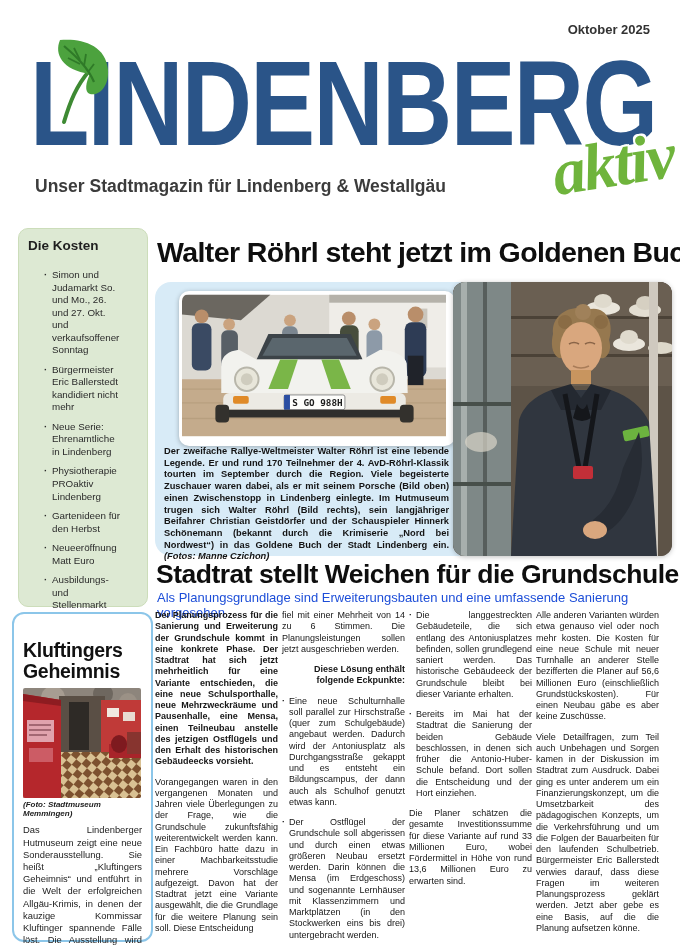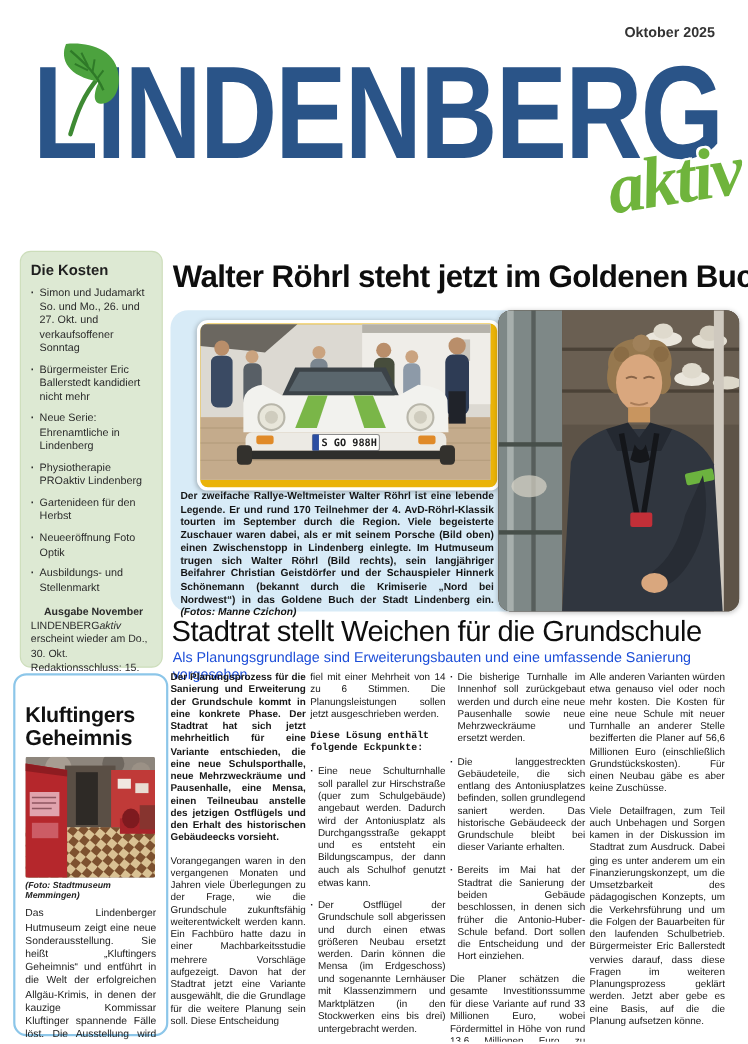--- a/index.html
+++ b/index.html
@@ -15,83 +15,84 @@
   .aktiv{position:absolute;right:6px;top:126px;font-family:"Liberation Serif",serif;
     font-style:italic;font-weight:bold;font-size:66px;color:#6fb43c;letter-spacing:-2px;
     transform:rotate(-9deg);
     text-shadow:-2px 0 #fff,2px 0 #fff,0 -2px #fff,0 2px #fff,-2px -2px #fff,2px 2px #fff,-2px 2px #fff,2px -2px #fff;}
   .tagline{position:absolute;left:35px;top:176px;font-size:17.5px;font-weight:bold;color:#3c3c3c;}
 
   
   .themen-box{position:absolute;left:18px;top:228px;width:130px;height:379px;box-sizing:border-box;
     background:#dde9d3;border:1px solid #ccddba;border-radius:10px;padding:9px 9px 6px 9px;}
   .themen-title{font-size:13.5px;font-weight:bold;color:#1f1f1f;margin:0 0 8px 0;}
-  .themen-list{list-style:none;margin:0;padding:0;}
+  .themen-list{list-style:none;margin:16px;padding:0;}
   .themen-list li{position:relative;padding-left:8px;font-size:9.8px;line-height:1.28;color:#2b2b2b;margin-bottom:7px;}
   .themen-list li::before{content:"·";position:absolute;left:0;top:0;font-weight:bold;color:#2b2b2b;}
   .ausgabe{margin-top:10px;font-size:9.6px;line-height:1.32;color:#2b2b2b;}
   .ausgabe .ausgabe-title{font-weight:bold;margin-left:12px;}
   .ausgabe i{font-style:italic;}
 
   .kluftinger-box{position:absolute;left:12px;top:612px;width:141px;height:330px;box-sizing:border-box;
     background:#fff;border:2.5px solid #8cc6e9;border-radius:12px;padding:24px 9px;}
   .kluftinger-title{font-size:19.5px;font-weight:bold;line-height:1.06;color:#111;margin:2px 0 7px 0;letter-spacing:-0.3px;}
   .kluftinger-photo{width:118px;height:110px;border-radius:2px;overflow:hidden;display:block;}
   .photo-credit{font-size:8px;font-style:italic;font-weight:bold;color:#222;margin:2px 0 6px 0;}
   .kluftinger-body{font-size:9.4px;line-height:1.3;text-align:justify;color:#1c1c1c;margin:0;hyphens:auto;}
 
   
   .headline1{position:absolute;left:157px;top:236px;width:516px;font-size:28.5px;font-weight:bold;
     color:#0e0e0e;letter-spacing:-0.6px;white-space:nowrap;}
   .photo-box{position:absolute;left:155px;top:282px;width:517px;height:274px;background:#d8ebf7;border-radius:16px;}
   .car-photo{position:absolute;left:24px;top:9px;width:270px;height:149px;border:3px solid #fff;border-radius:10px;
-    overflow:hidden;box-shadow:0 1px 5px rgba(0,0,0,.28);background:#eab308;}
+    overflow:hidden;box-shadow:0 1px 5px rgba(0,0,0,.28);background:#ffffff;}
   .roehrl-photo{position:absolute;left:298px;top:0;width:219px;height:274px;border-radius:12px;overflow:hidden;
     box-shadow:0 1px 5px rgba(0,0,0,.25);background:#584e44;}
   .car-caption{position:absolute;left:9px;top:164px;width:285px;font-size:9.3px;font-weight:bold;line-height:1.26;
     text-align:justify;color:#141414;hyphens:auto;}
   .car-caption .credit{font-style:italic;font-weight:bold;}
   svg{display:block;}
 
   
-  .headline2{position:absolute;left:156px;top:559px;width:516px;font-size:26.5px;font-weight:normal;
+  .headline2{position:absolute;left:156px;top:559px;width:516px;font-size:26.5px;font-weight:bold;
     color:#0e0e0e;letter-spacing:-0.5px;white-space:nowrap;}
   .subhead{position:absolute;left:157px;top:590px;width:516px;font-size:13px;color:#1d4ed8;}
   .columns{position:absolute;left:155px;top:610px;width:517px;height:337px;display:flex;gap:4px;overflow:hidden;}
   .col{width:123px;flex:0 0 123px;}
   .col p{font-size:9px;line-height:1.25;text-align:justify;color:#161616;margin:0 0 9px 0;hyphens:auto;}
   .col p.lead{font-weight:bold;}
-  .col p.subhead-bold{font-weight:bold;text-align:left;font-family:Liberation Mono, monospace;}
+  .col p.subhead-bold{font-weight:bold;text-align:right;}
   .col p.bullet{position:relative;padding-left:7px;}
   .col p.bullet::before{content:"·";position:absolute;left:0;top:0;font-weight:bold;}
 </style>
 </head>
 <body>
 
 <div id="page">
 
   <div class="issue-date">Oktober 2025</div>
   <div class="masthead">LINDENBERG</div>
   <svg class="leaf" viewBox="0 0 72 92">
     <path d="M14 86 C20 66 26 50 40 34" stroke="#3e8a33" stroke-width="4" fill="none" stroke-linecap="round"></path>
     <path d="M40 38 C12 34 4 18 10 4 C30 2 56 8 58 34 C59 52 48 60 40 58 C34 56 36 46 40 38 Z" fill="#4ca23e"></path>
     <path d="M14 10 C28 22 38 32 44 46" stroke="#2f7a28" stroke-width="2.2" fill="none"></path>
     <path d="M24 12 L30 24 M36 18 L34 30 M18 22 L30 28 M44 28 L38 36" stroke="#2f7a28" stroke-width="1.8" fill="none"></path>
   </svg>
   <div class="aktiv">aktiv</div>
+  <div class="tagline">Unser Stadtmagazin für Lindenberg &amp; Westallgäu</div>
 
   <div class="themen-box">
     <div class="themen-title">Die Kosten</div>
     <ul class="themen-list">
       <li>Simon und Judamarkt So. und Mo., 26. und 27. Okt. und verkaufsoffener Sonntag</li>
       <li>Bürgermeister Eric Ballerstedt kandidiert nicht mehr</li>
       <li>Neue Serie: Ehrenamtliche in Lindenberg</li>
       <li>Physiotherapie PROaktiv Lindenberg</li>
       <li>Gartenideen für den Herbst</li>
-      <li>Neueeröffnung Foto Optik</li>
+      <li>Neueeröffnung Matt Euro</li>
       <li>Ausbildungs- und Stellenmarkt</li>
     </ul>
     <div class="ausgabe">
       <div class="ausgabe-title">Ausgabe November</div>
       <div><span>LINDENBERG</span><i>aktiv</i><span> erscheint wieder am Do., 30. Okt.</span></div>
       <div>Redaktionsschluss: 15. Okt.</div>
       <div>Anzeigenschluss: 15. Okt.</div>
       <div>anzeigen@lindenberg-aktiv.de</div>
       <div>redaktion@lindenberg-aktiv.de</div>
       <div>Telefon 08381 / 8898-565</div>
@@ -245,21 +246,20 @@
       <p class="lead">Der Planungsprozess für die Sanierung und Erweiterung der Grundschule kommt in eine konkrete Phase. Der Stadtrat hat sich jetzt mehrheitlich für eine Variante entschieden, die eine neue Schulsporthalle, neue Mehrzweckräume und Pausenhalle, eine Mensa, einen Teilneubau anstelle des jetzigen Ostflügels und den Erhalt des historischen Gebäudeecks vorsieht.</p>
       <p>Vorangegangen waren in den vergangenen Monaten und Jahren viele Überlegungen zu der Frage, wie die Grundschule zukunftsfähig weiterentwickelt werden kann. Ein Fachbüro hatte dazu in einer Machbarkeitsstudie mehrere Vorschläge aufgezeigt. Davon hat der Stadtrat jetzt eine Variante ausgewählt, die die Grundlage für die weitere Planung sein soll. Diese Entscheidung</p>
     </div>
     <div class="col">
       <p>fiel mit einer Mehrheit von 14 zu 6 Stimmen. Die Planungsleistungen sollen jetzt ausgeschrieben werden.</p>
       <p class="subhead-bold">Diese Lösung enthält folgende Eckpunkte:</p>
       <p class="bullet">Eine neue Schulturnhalle soll parallel zur Hirschstraße (quer zum Schulgebäude) angebaut werden. Dadurch wird der Antoniusplatz als Durchgangsstraße gekappt und es entsteht ein Bildungscampus, der dann auch als Schulhof genutzt etwas kann.</p>
       <p class="bullet">Der Ostflügel der Grundschule soll abgerissen und durch einen etwas größeren Neubau ersetzt werden. Darin können die Mensa (im Erdgeschoss) und sogenannte Lernhäuser mit Klassenzimmern und Marktplätzen (in den Stockwerken eins bis drei) untergebracht werden.</p>
     </div>
     <div class="col">
-      <p class="bullet">Die bisherige Turnhalle im Innenhof soll zurückgebaut werden und durch eine neue Pausenhalle sowie neue Mehrzweckräume und ersetzt werden.</p>
       <p class="bullet">Die langgestreckten Gebäudeteile, die sich entlang des Antoniusplatzes befinden, sollen grundlegend saniert werden. Das historische Gebäudeeck der Grundschule bleibt bei dieser Variante erhalten.</p>
       <p class="bullet">Bereits im Mai hat der Stadtrat die Sanierung der beiden Gebäude beschlossen, in denen sich früher die Antonio-Huber-Schule befand. Dort sollen die Entscheidung und der Hort einziehen.</p>
       <p>Die Planer schätzen die gesamte Investitionssumme für diese Variante auf rund 33 Millionen Euro, wobei Fördermittel in Höhe von rund 13,6 Millionen Euro zu erwarten sind.</p>
     </div>
     <div class="col">
       <p>Alle anderen Varianten würden etwa genauso viel oder noch mehr kosten. Die Kosten für eine neue Schule mit neuer Turnhalle an anderer Stelle bezifferten die Planer auf 56,6 Millionen Euro (einschließlich Grundstückskosten). Für einen Neubau gäbe es aber keine Zuschüsse.</p>
       <p>Viele Detailfragen, zum Teil auch Unbehagen und Sorgen kamen in der Diskussion im Stadtrat zum Ausdruck. Dabei ging es unter anderem um ein Finanzierungskonzept, um die Umsetzbarkeit des pädagogischen Konzepts, um die Verkehrsführung und um die Folgen der Bauarbeiten für den laufenden Schulbetrieb. Bürgermeister Eric Ballerstedt verwies darauf, dass diese Fragen im weiteren Planungsprozess geklärt werden. Jetzt aber gebe es eine Basis, auf die die Planung aufsetzen könne.</p>
     </div>
   </div>
 

